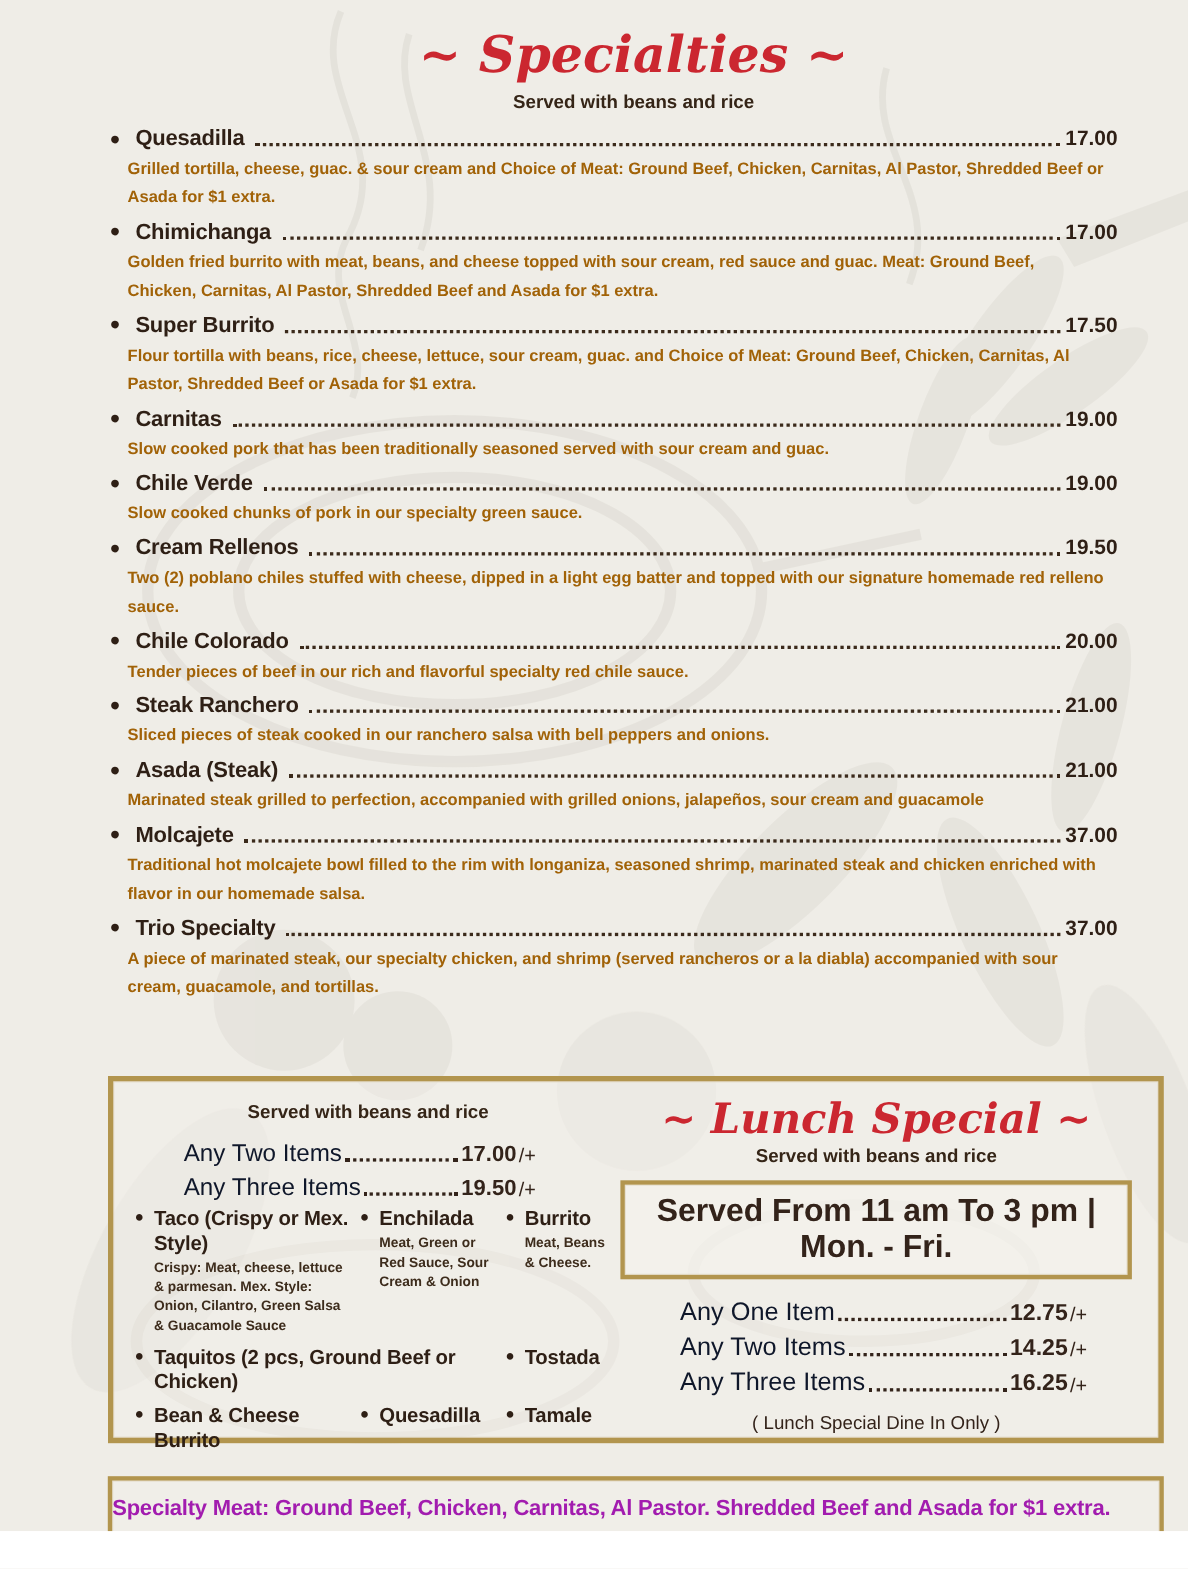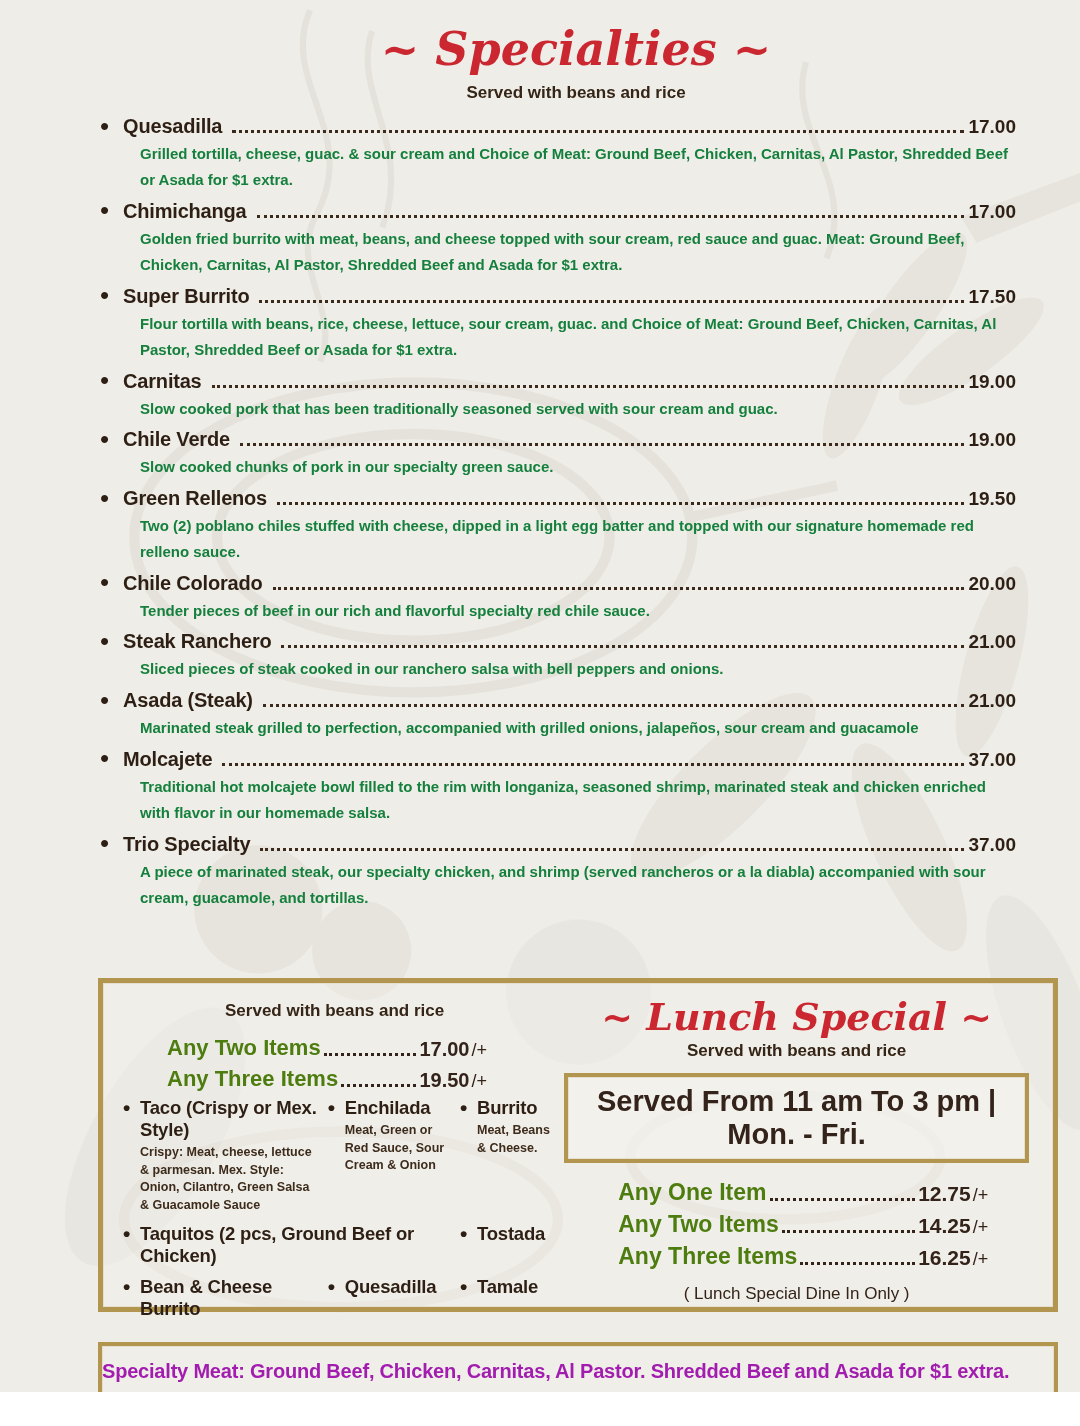--- a/index.html
+++ b/index.html
@@ -26,37 +26,37 @@
   .sub{font-weight:bold;font-size:17px;margin-top:8px;color:#352517;}
 
   
   .items{padding:12px 100px 0 64px;}
   .item{margin-bottom:5px;}
   .item-row{display:flex;align-items:flex-end;}
   .item-row::before{content:"•";font-size:26px;line-height:.9;margin-right:14px;color:#2e1f15;}
   .item-name{font-size:20px;font-weight:bold;letter-spacing:-.2px;color:#2e1f15;white-space:nowrap;padding-right:6px;}
   .leader{flex:1;border-bottom:3px dotted #3b2a1b;margin:0 4px 5px 4px;}
   .item-price{font-size:19px;font-weight:bold;color:#2e1f15;}
-  .item-desc{font-size:15px;font-weight:bold;line-height:1.75;margin:3px 0 6px 40px;color:#15803d;max-width:890px;}
+  .item-desc{font-size:15px;font-weight:bold;line-height:1.75;margin:3px 0 6px 16px;color:#a16207;max-width:890px;}
 
   
   .bigbox{
     position:absolute;left:62px;right:58px;top:978px;height:324px;
     border:5px solid var(--gold,#b2954e);
     box-shadow:inset 0 0 0 1px #e6dfcf;
     display:flex;background:rgba(244,242,236,.35);
   }
   .combo{width:47.5%;padding:14px 6px 0 18px;box-sizing:border-box;}
   .lunch{width:52.5%;padding:14px 22px 0 8px;box-sizing:border-box;}
   h2.script{font-size:38px;margin:0;text-align:center;line-height:1.05;}
   .boxsub{font-weight:bold;font-size:17px;text-align:center;margin-top:4px;color:#352517;}
 
   .combo-prices{width:320px;margin:14px 0 4px 46px;}
   .price-line{display:flex;align-items:flex-end;margin:5px 0;}
-  .p-label{font-weight:bold;font-size:22px;color:#4d7c0f;white-space:nowrap;}
+  .p-label{font-weight:normal;font-size:22px;color:#0f172a;white-space:nowrap;}
   .price-line .leader{border-bottom:3px dotted #33231a;margin:0 3px 5px;}
   .p-val{font-weight:bold;font-size:20px;color:#33231a;}
   .p-suf{font-size:18px;margin-left:2px;color:#33231a;}
 
   .optgrid{display:grid;grid-template-columns:47% 30% 23%;column-gap:4px;row-gap:9px;}
   .opt{position:relative;padding-left:19px;font-weight:bold;font-size:18.5px;letter-spacing:-.2px;color:#2e1f15;}
   .opt::before{content:"•";position:absolute;left:2px;top:-1px;font-size:21px;}
   .opt-sub{font-size:12.5px;line-height:1.4;margin-top:3px;color:#3d2c1c;letter-spacing:0;}
   .span2{grid-column:1 / 3;}
 
@@ -167,21 +167,21 @@
         <div class="item-row">
           <span class="item-name">Chile Verde</span>
           <span class="leader"></span>
           <span class="item-price">19.00</span>
         </div>
         <p class="item-desc">Slow cooked chunks of pork in our specialty green sauce.</p>
       </div>
 
       <div class="item">
         <div class="item-row">
-          <span class="item-name">Green Rellenos</span>
+          <span class="item-name">Cream Rellenos</span>
           <span class="leader"></span>
           <span class="item-price">19.50</span>
         </div>
         <p class="item-desc">Two (2) poblano chiles stuffed with cheese, dipped in a light egg batter and topped with our signature homemade red relleno sauce.</p>
       </div>
 
       <div class="item">
         <div class="item-row">
           <span class="item-name">Chile Colorado</span>
           <span class="leader"></span>

